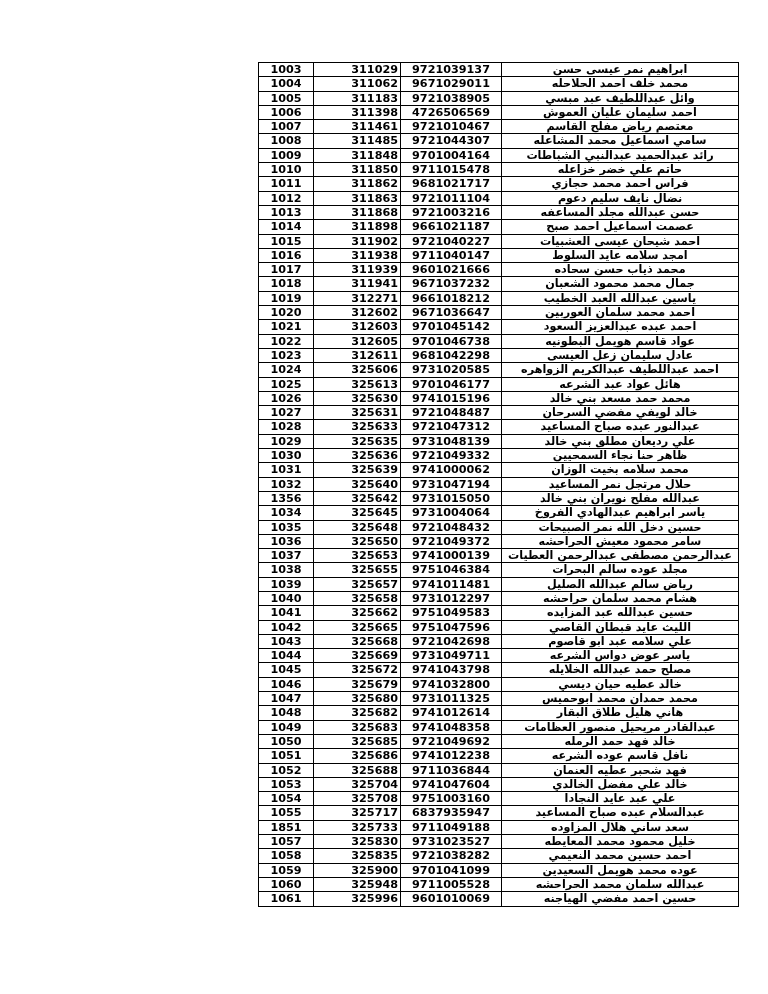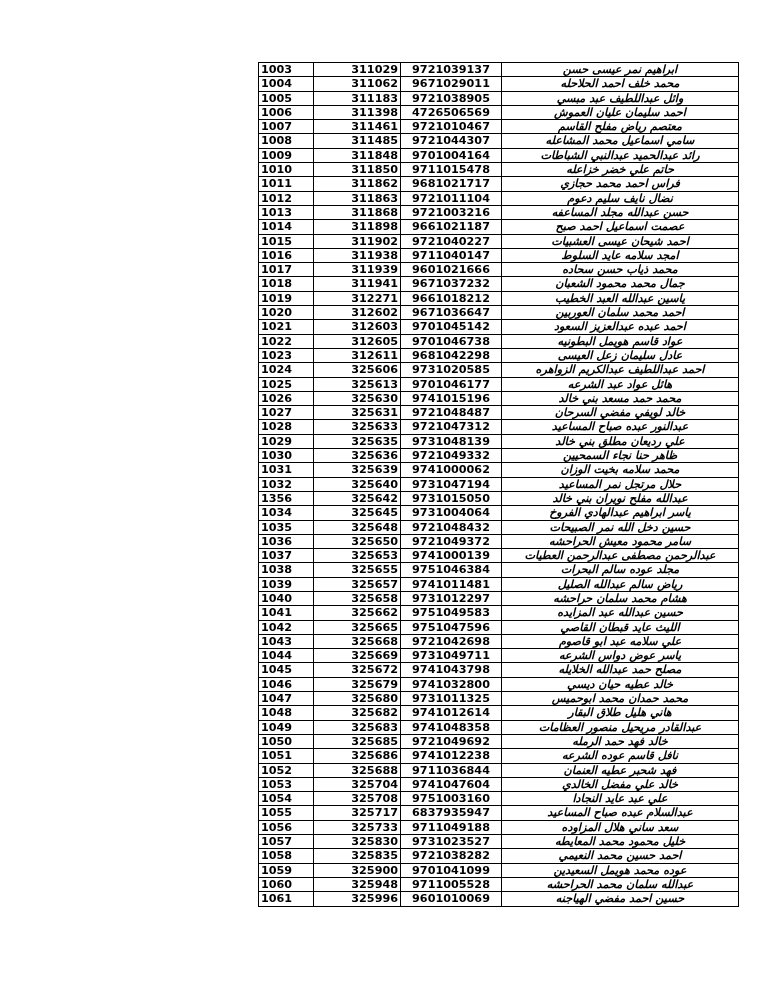--- a/index.html
+++ b/index.html
@@ -42,37 +42,37 @@
     height: 13.3px;
     white-space: nowrap;
     overflow: hidden;
     font-weight: bold;
     font-family: "DejaVu Sans", sans-serif;
   }
   td.c-name {
     width: 232px;
     text-align: center;
     direction: rtl;
-    font-style: italic;
   }
   td.c-id {
     width: 96px;
     text-align: center;
     direction: ltr;
     margin-left: 8px;
   }
   td.c-num {
     width: 82px;
     text-align: right;
     direction: ltr;
   }
   td.c-seq {
     width: 50px;
-    text-align: left;
+    text-align: center;
     direction: ltr;
+    border-radius: 7px;
   }
 </style>
 </head>
 <body>
 
 <div id="page">
   <div id="table-wrap">
     <table class="names-table">
       <tbody>
           <tr>
@@ -390,21 +390,21 @@
           <tr>
             <td class="c-name">عبدالسلام عبده صباح المساعيد</td>
             <td class="c-id">6837935947</td>
             <td class="c-num">325717</td>
             <td class="c-seq">1055</td>
           </tr>
           <tr>
             <td class="c-name">سعد ساني هلال المزاوده</td>
             <td class="c-id">9711049188</td>
             <td class="c-num">325733</td>
-            <td class="c-seq">1056</td>
+            <td class="c-seq">1851</td>
           </tr>
           <tr>
             <td class="c-name">خليل محمود محمد المعايطه</td>
             <td class="c-id">9731023527</td>
             <td class="c-num">325830</td>
             <td class="c-seq">1057</td>
           </tr>
           <tr>
             <td class="c-name">احمد حسين محمد النعيمي</td>
             <td class="c-id">9721038282</td>

